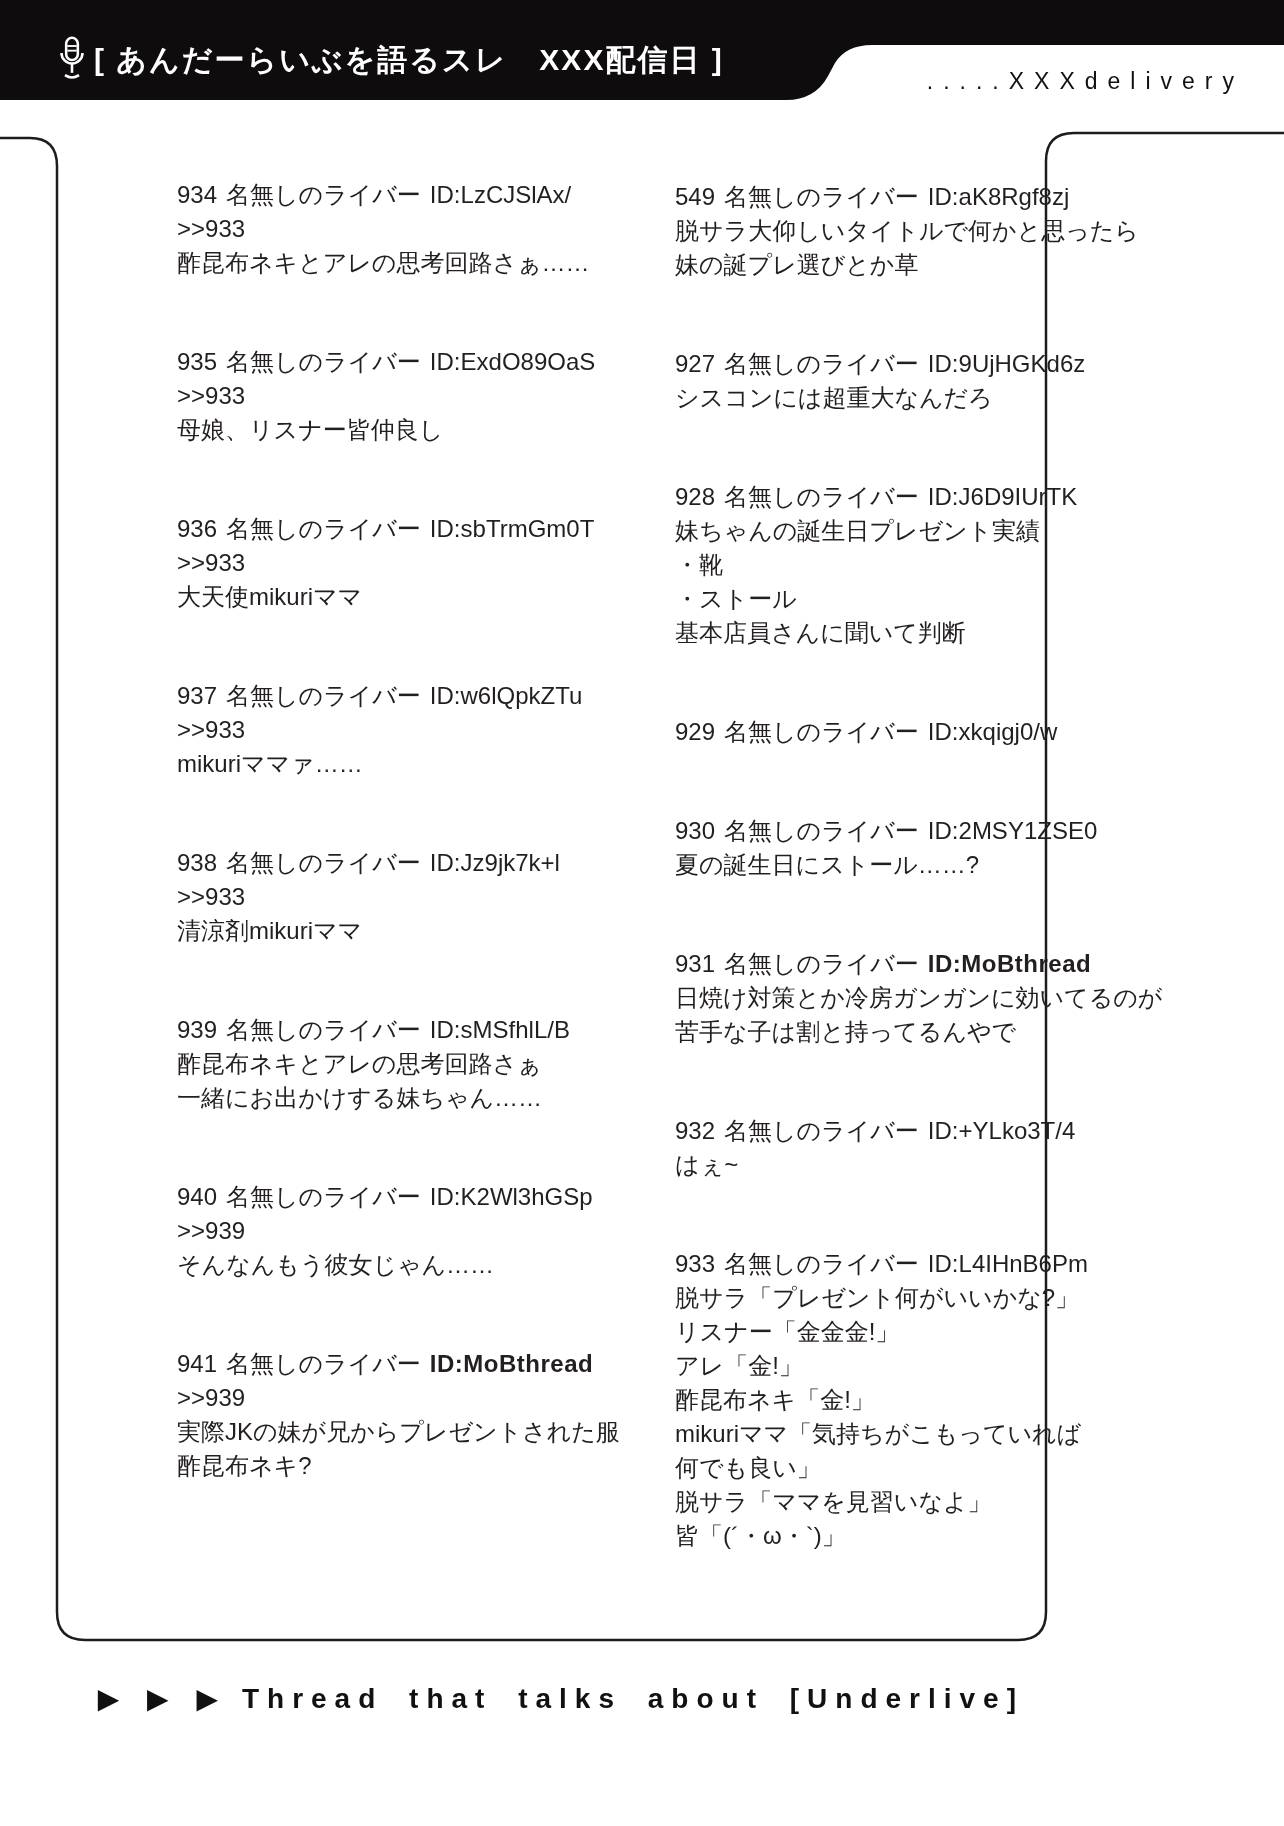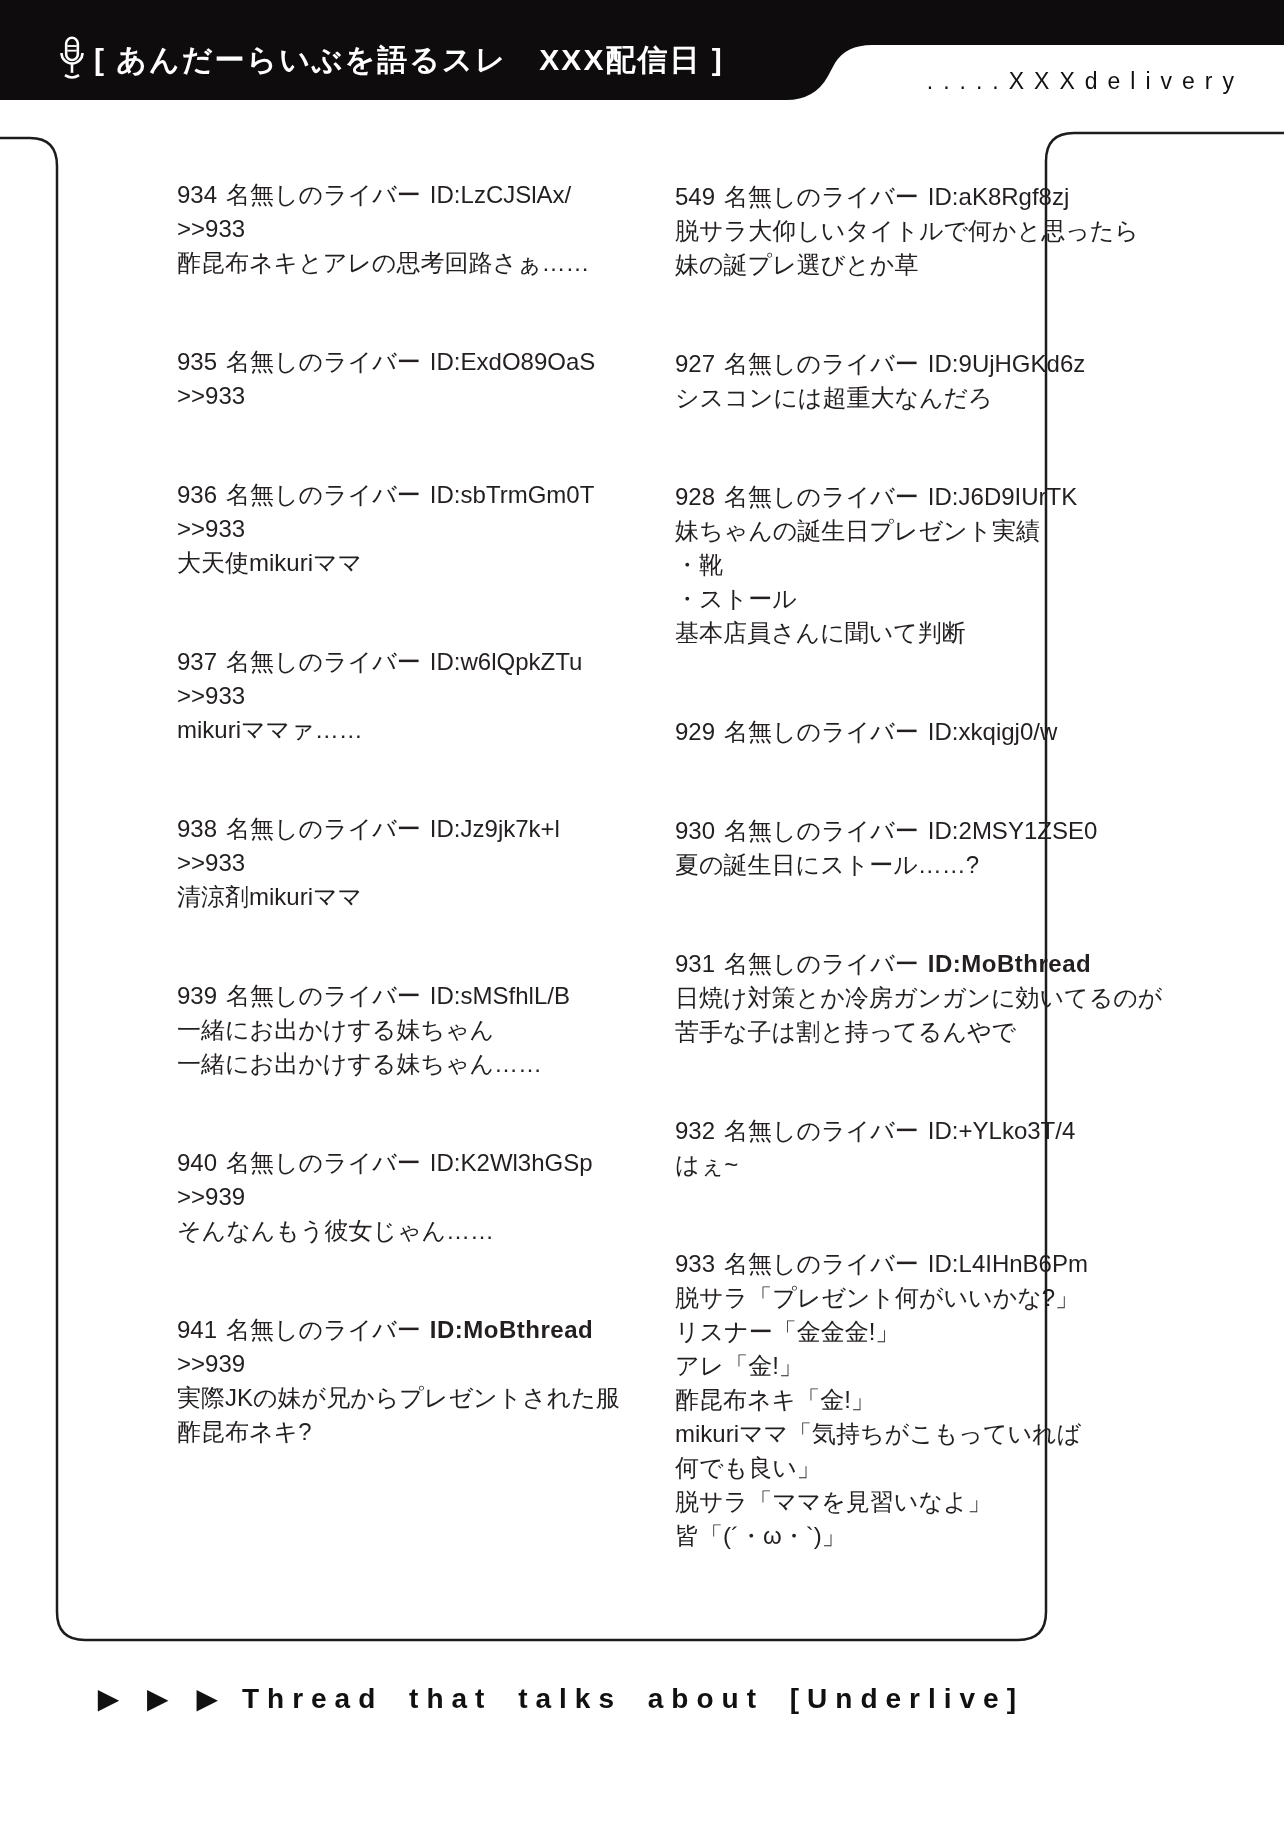--- a/index.html
+++ b/index.html
@@ -134,20 +134,21 @@
           <div class="post-line">酢昆布ネキとアレの思考回路さぁ……</div>
         </div>
   </div>
 
   <div class="post">
     <div class="post-head">
       <span class="post-number">935</span><span class="post-author">名無しのライバー</span><span class="post-id">ID:ExdO89OaS</span>
     </div>
     <div class="post-body">
           <div class="post-line">&gt;&gt;933</div>
+          <div class="post-line">母娘、リスナー皆仲良し</div>
         </div>
   </div>
 
   <div class="post">
     <div class="post-head">
       <span class="post-number">936</span><span class="post-author">名無しのライバー</span><span class="post-id">ID:sbTrmGm0T</span>
     </div>
     <div class="post-body">
           <div class="post-line">&gt;&gt;933</div>
           <div class="post-line">大天使mikuriママ</div>
@@ -172,21 +173,21 @@
           <div class="post-line">&gt;&gt;933</div>
           <div class="post-line">清涼剤mikuriママ</div>
         </div>
   </div>
 
   <div class="post">
     <div class="post-head">
       <span class="post-number">939</span><span class="post-author">名無しのライバー</span><span class="post-id">ID:sMSfhlL/B</span>
     </div>
     <div class="post-body">
-          <div class="post-line">一緒にお出かけする妹ちゃん</div>
+          <div class="post-line">酢昆布ネキとアレの思考回路さぁ</div>
           <div class="post-line">一緒にお出かけする妹ちゃん……</div>
         </div>
   </div>
 
   <div class="post">
     <div class="post-head">
       <span class="post-number">940</span><span class="post-author">名無しのライバー</span><span class="post-id">ID:K2Wl3hGSp</span>
     </div>
     <div class="post-body">
           <div class="post-line">&gt;&gt;939</div>

